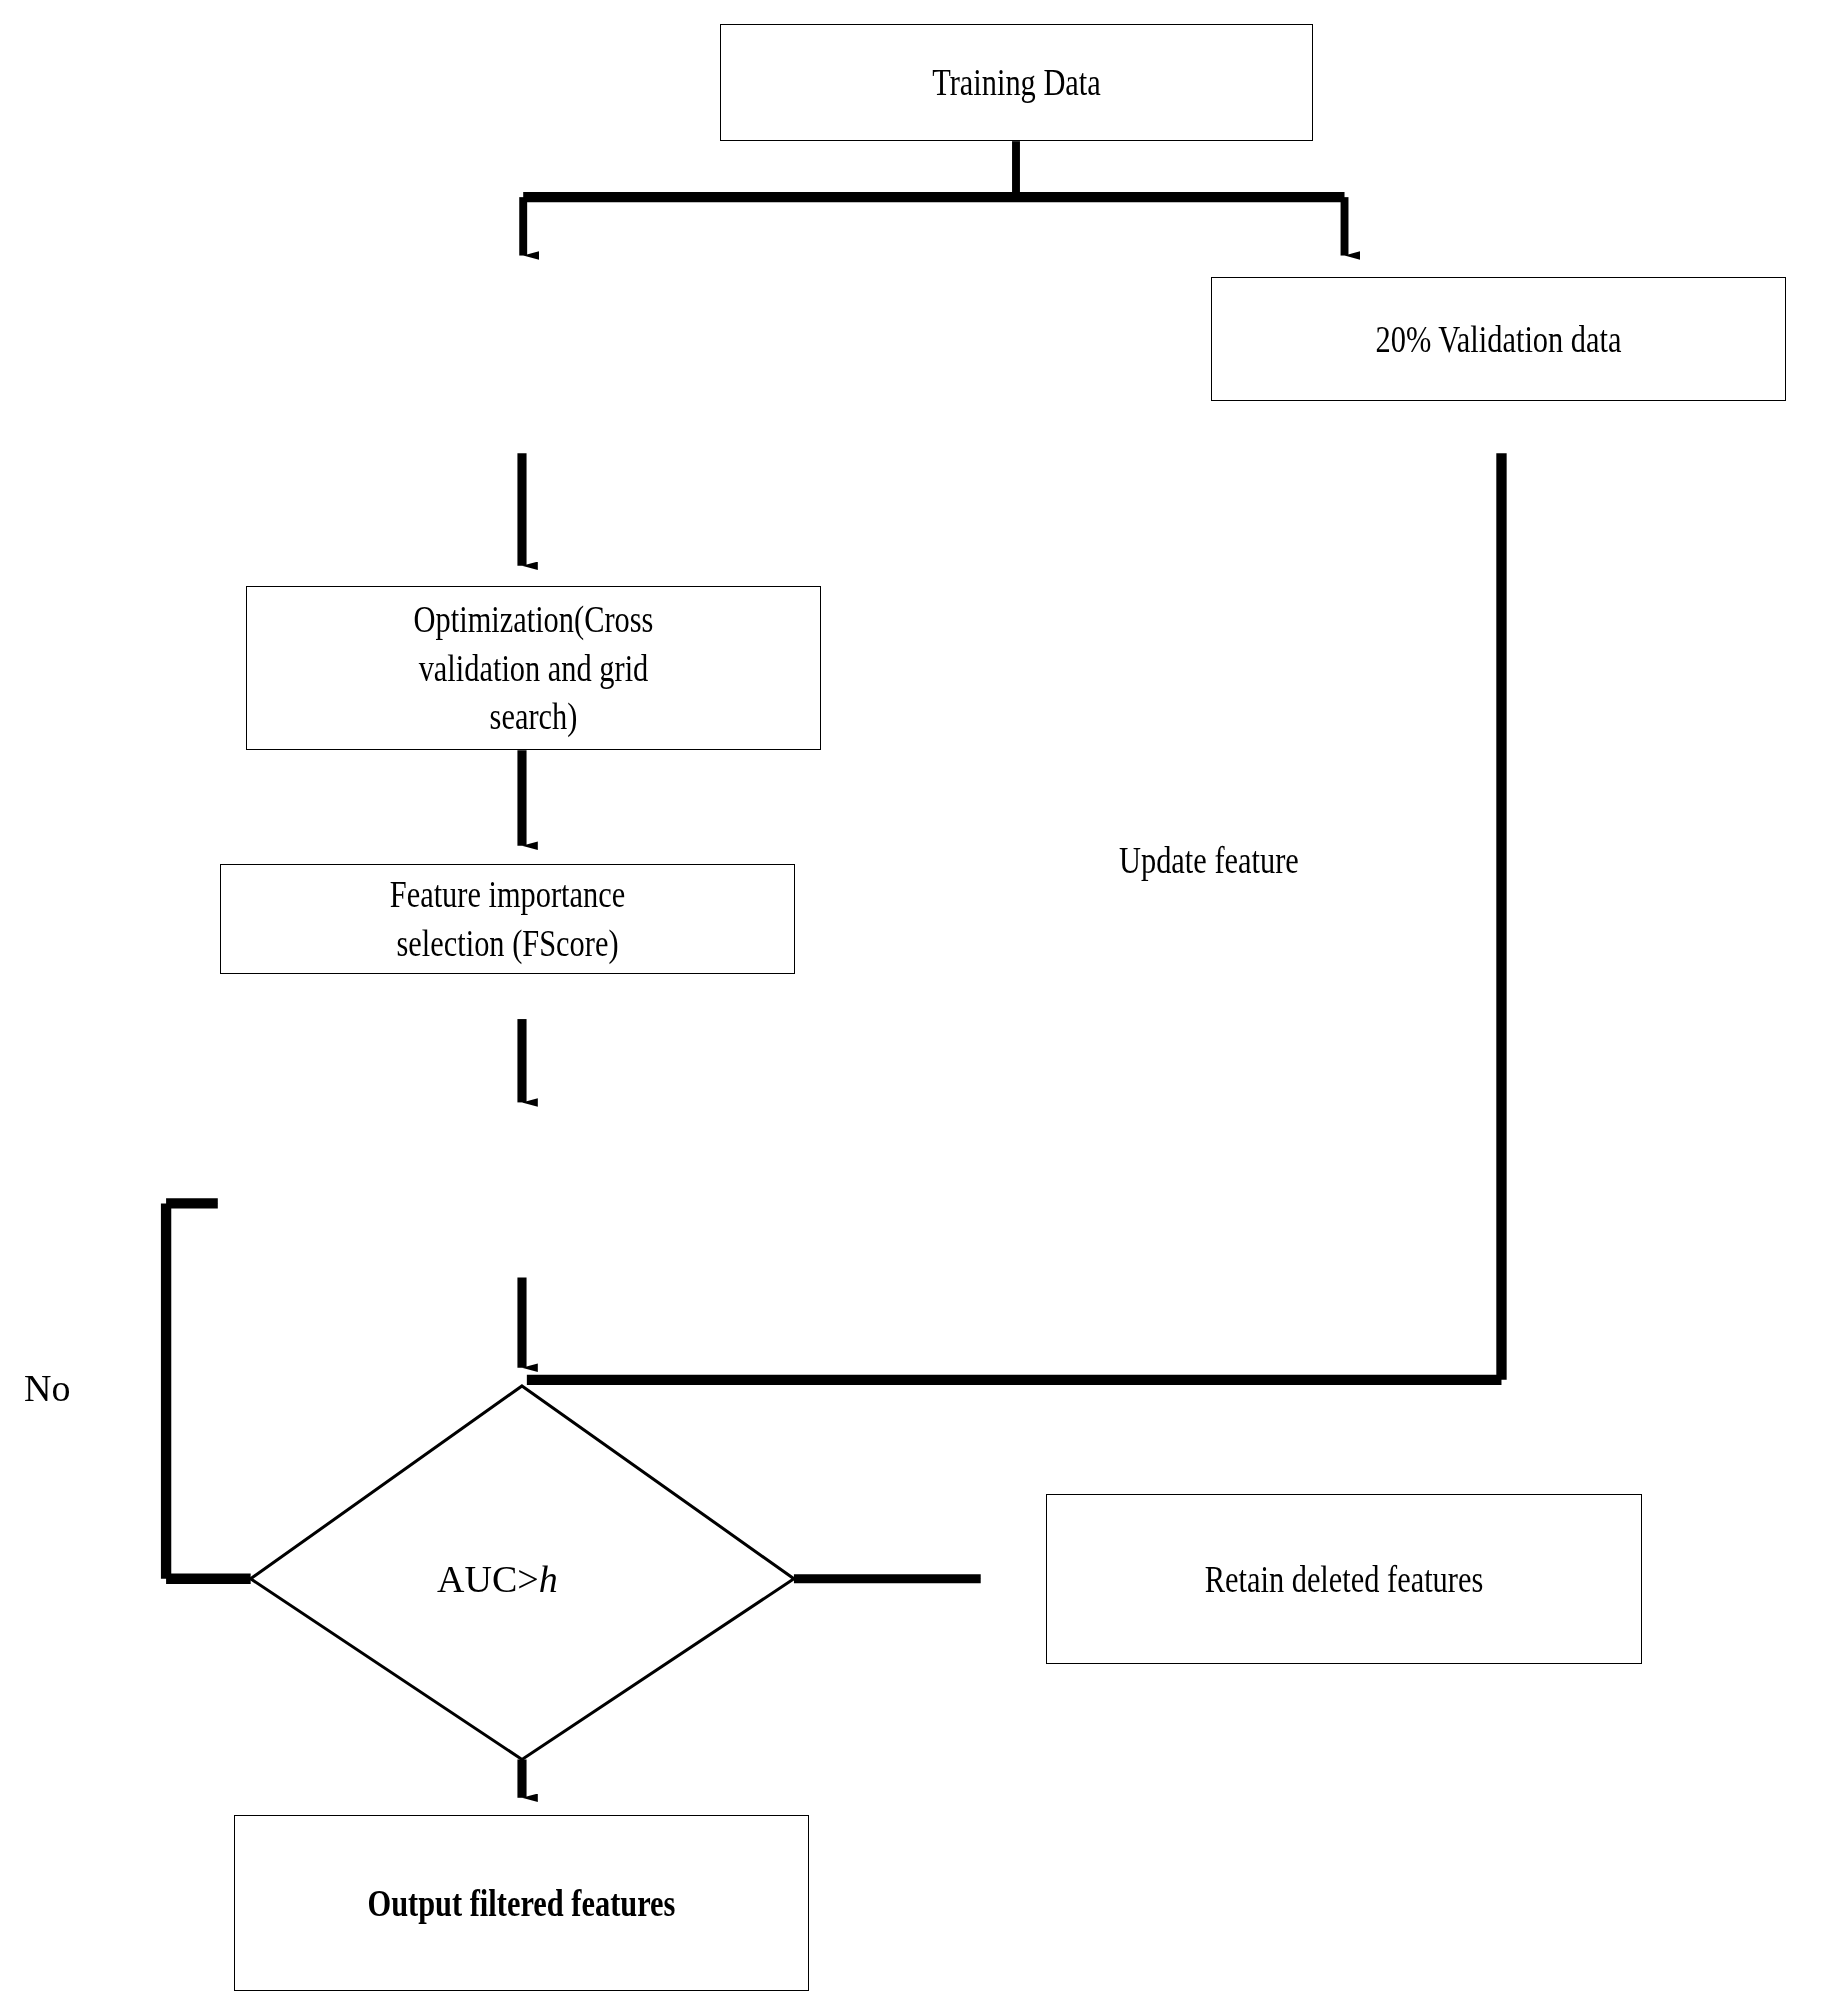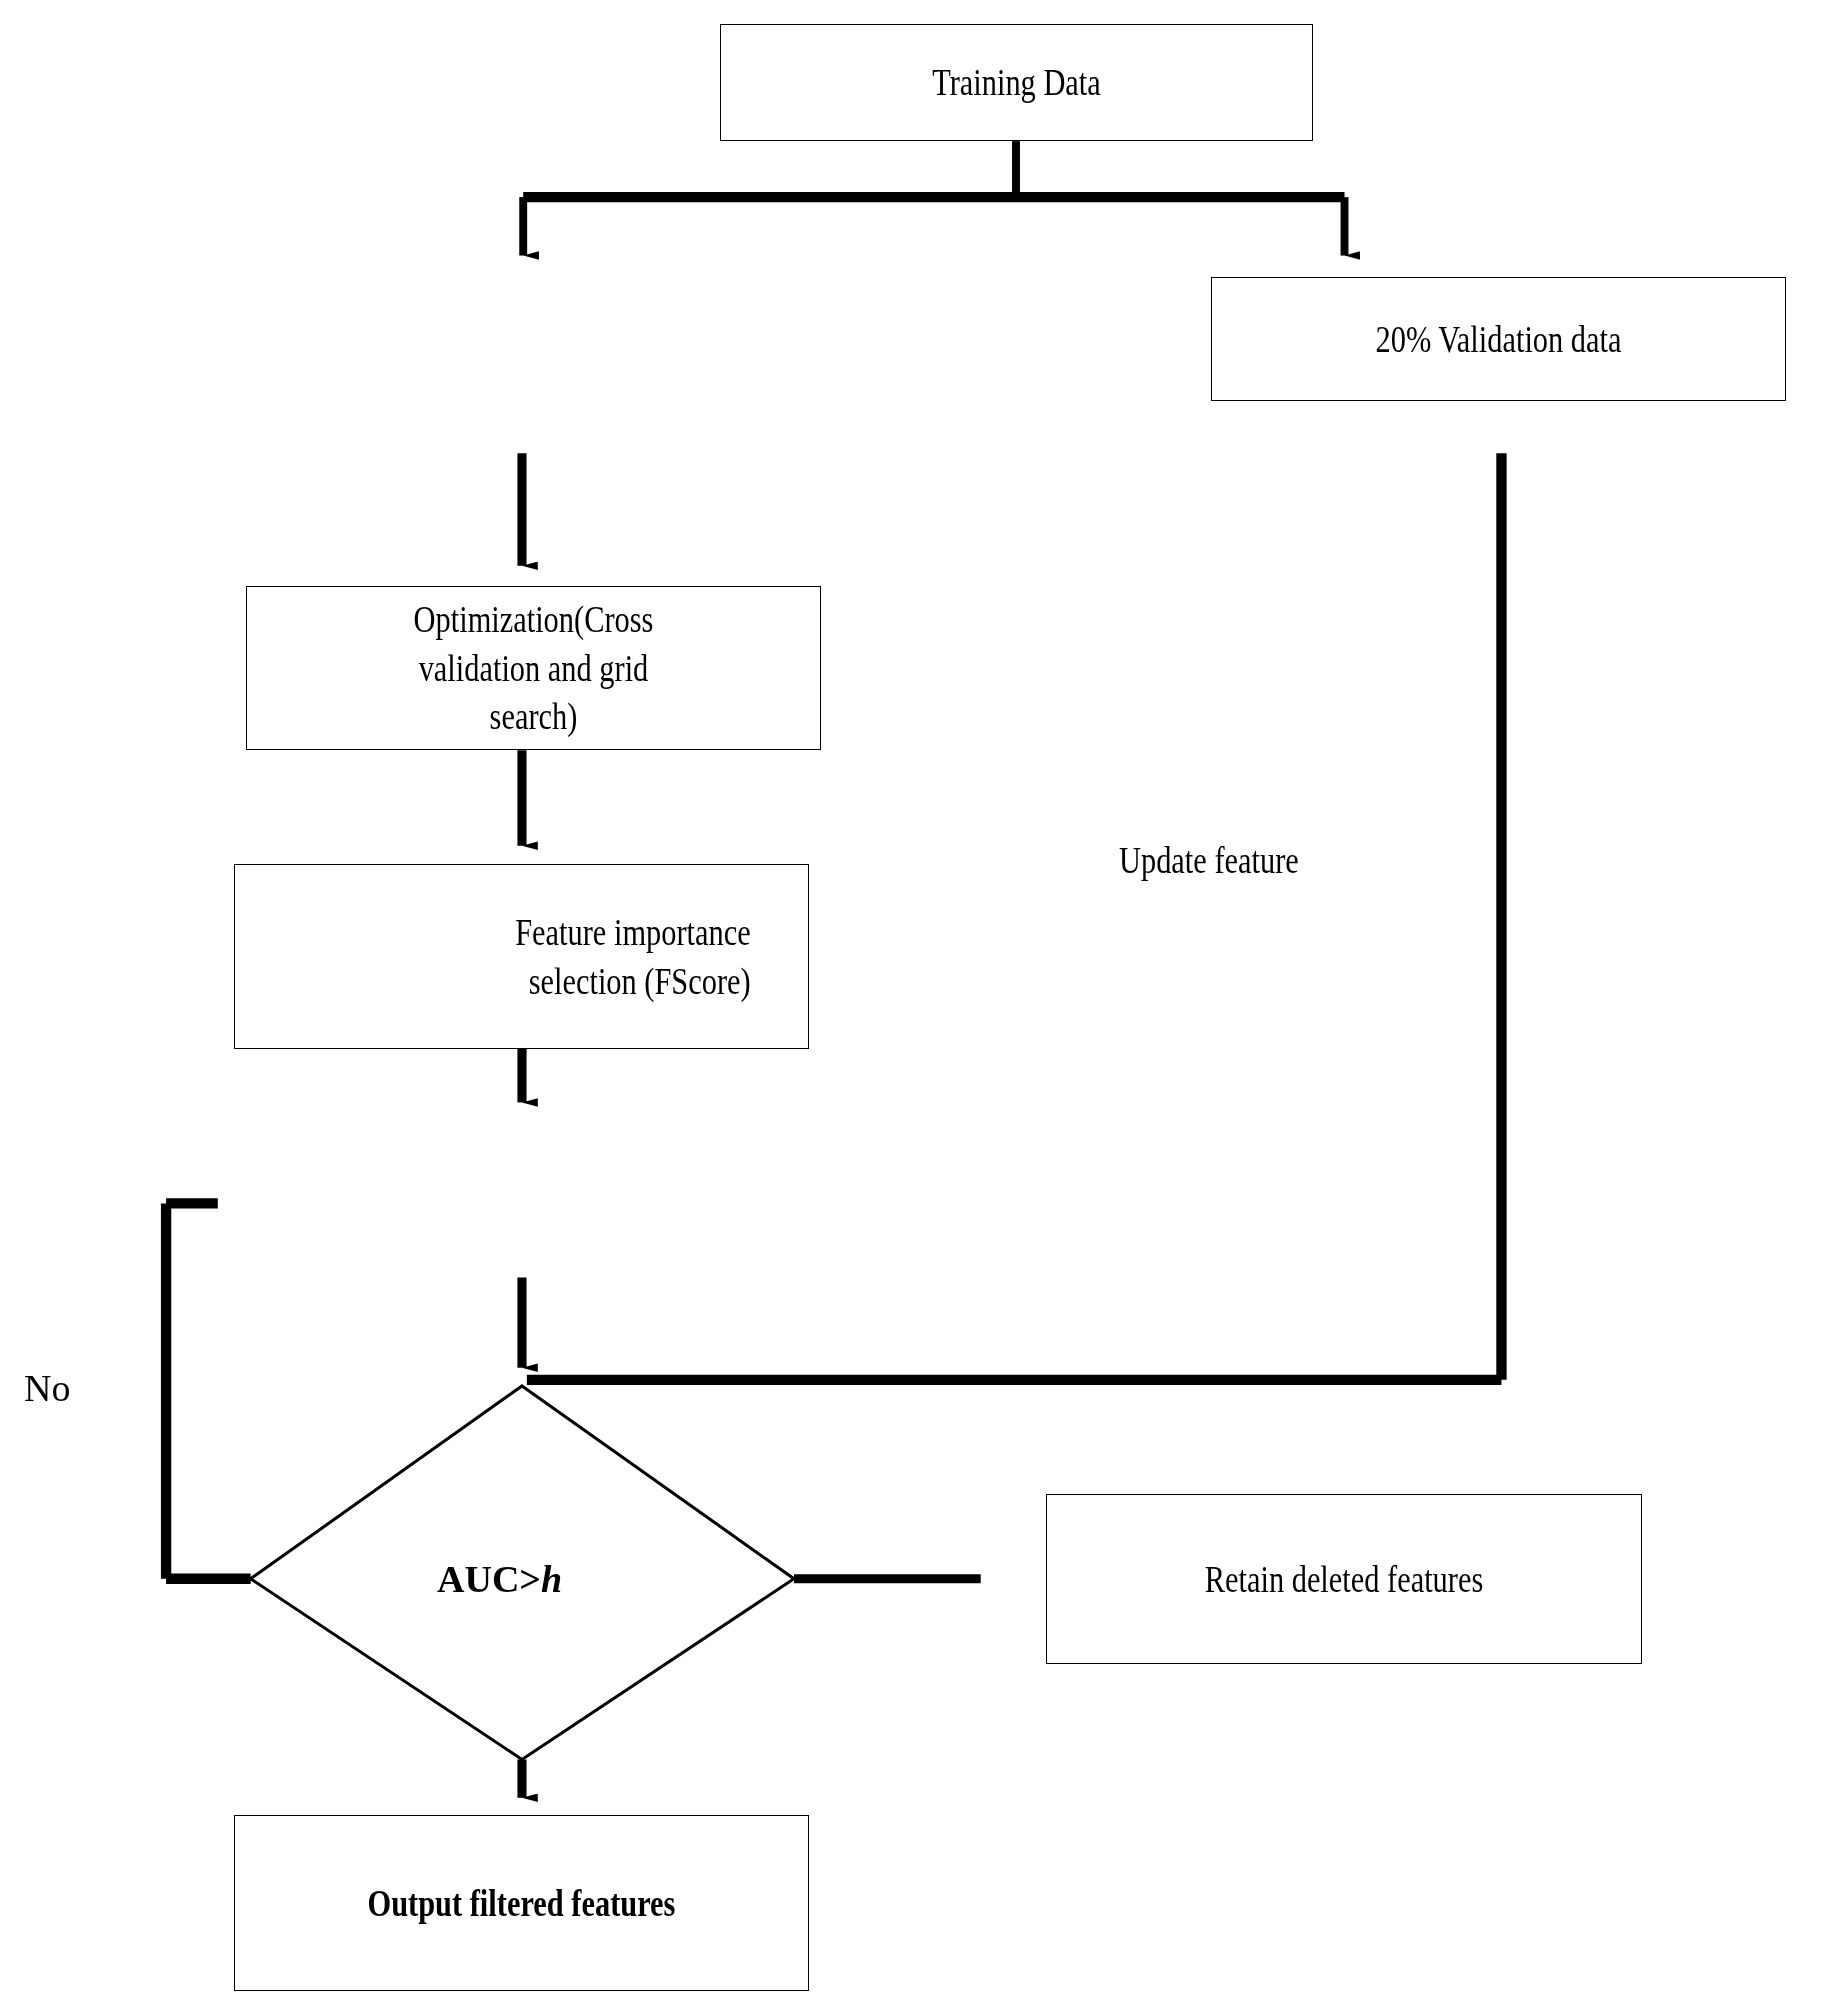--- a/index.html
+++ b/index.html
@@ -123,35 +123,35 @@
   <div class="node" style="left:1211px; top:277px; width:575px; height:124px;">
     <span class="node-label">20% Validation data</span>
   </div>
 
   <div class="node" style="left:234px; top:586px; width:575px; height:164px;margin-left:12px;">
     <span class="node-label">Optimization(Cross
 validation and grid
 search)</span>
   </div>
 
-  <div class="node" style="left:234px; top:864px; width:575px; height:185px;text-align:right;">
+  <div class="node" style="left:220px; top:864px; width:575px; height:110px;">
     <span class="node-label">Feature importance
 selection (FScore)</span>
   </div>
 
 
   <div class="node" style="left:1046px; top:1494px; width:596px; height:170px;">
     <span class="node-label">Retain deleted features</span>
   </div>
 
   <div class="node" style="left:234px; top:1815px; width:575px; height:176px;font-weight:bold;">
     <span class="node-label">Output filtered features</span>
   </div>
 
-  <div class="diamond-label" style="left:437px; top:1557px;font-weight:bold;">
+  <div class="diamond-label" style="left:437px; top:1557px;">
     <span>AUC&gt;</span><i>h</i>
   </div>
 
   <div class="free-label condensed" style="left:1119px; top:838px;">Update feature</div>
 
   <div class="free-label" style="left:24px; top:1366px;">No</div>
 
 </div>
 
 

